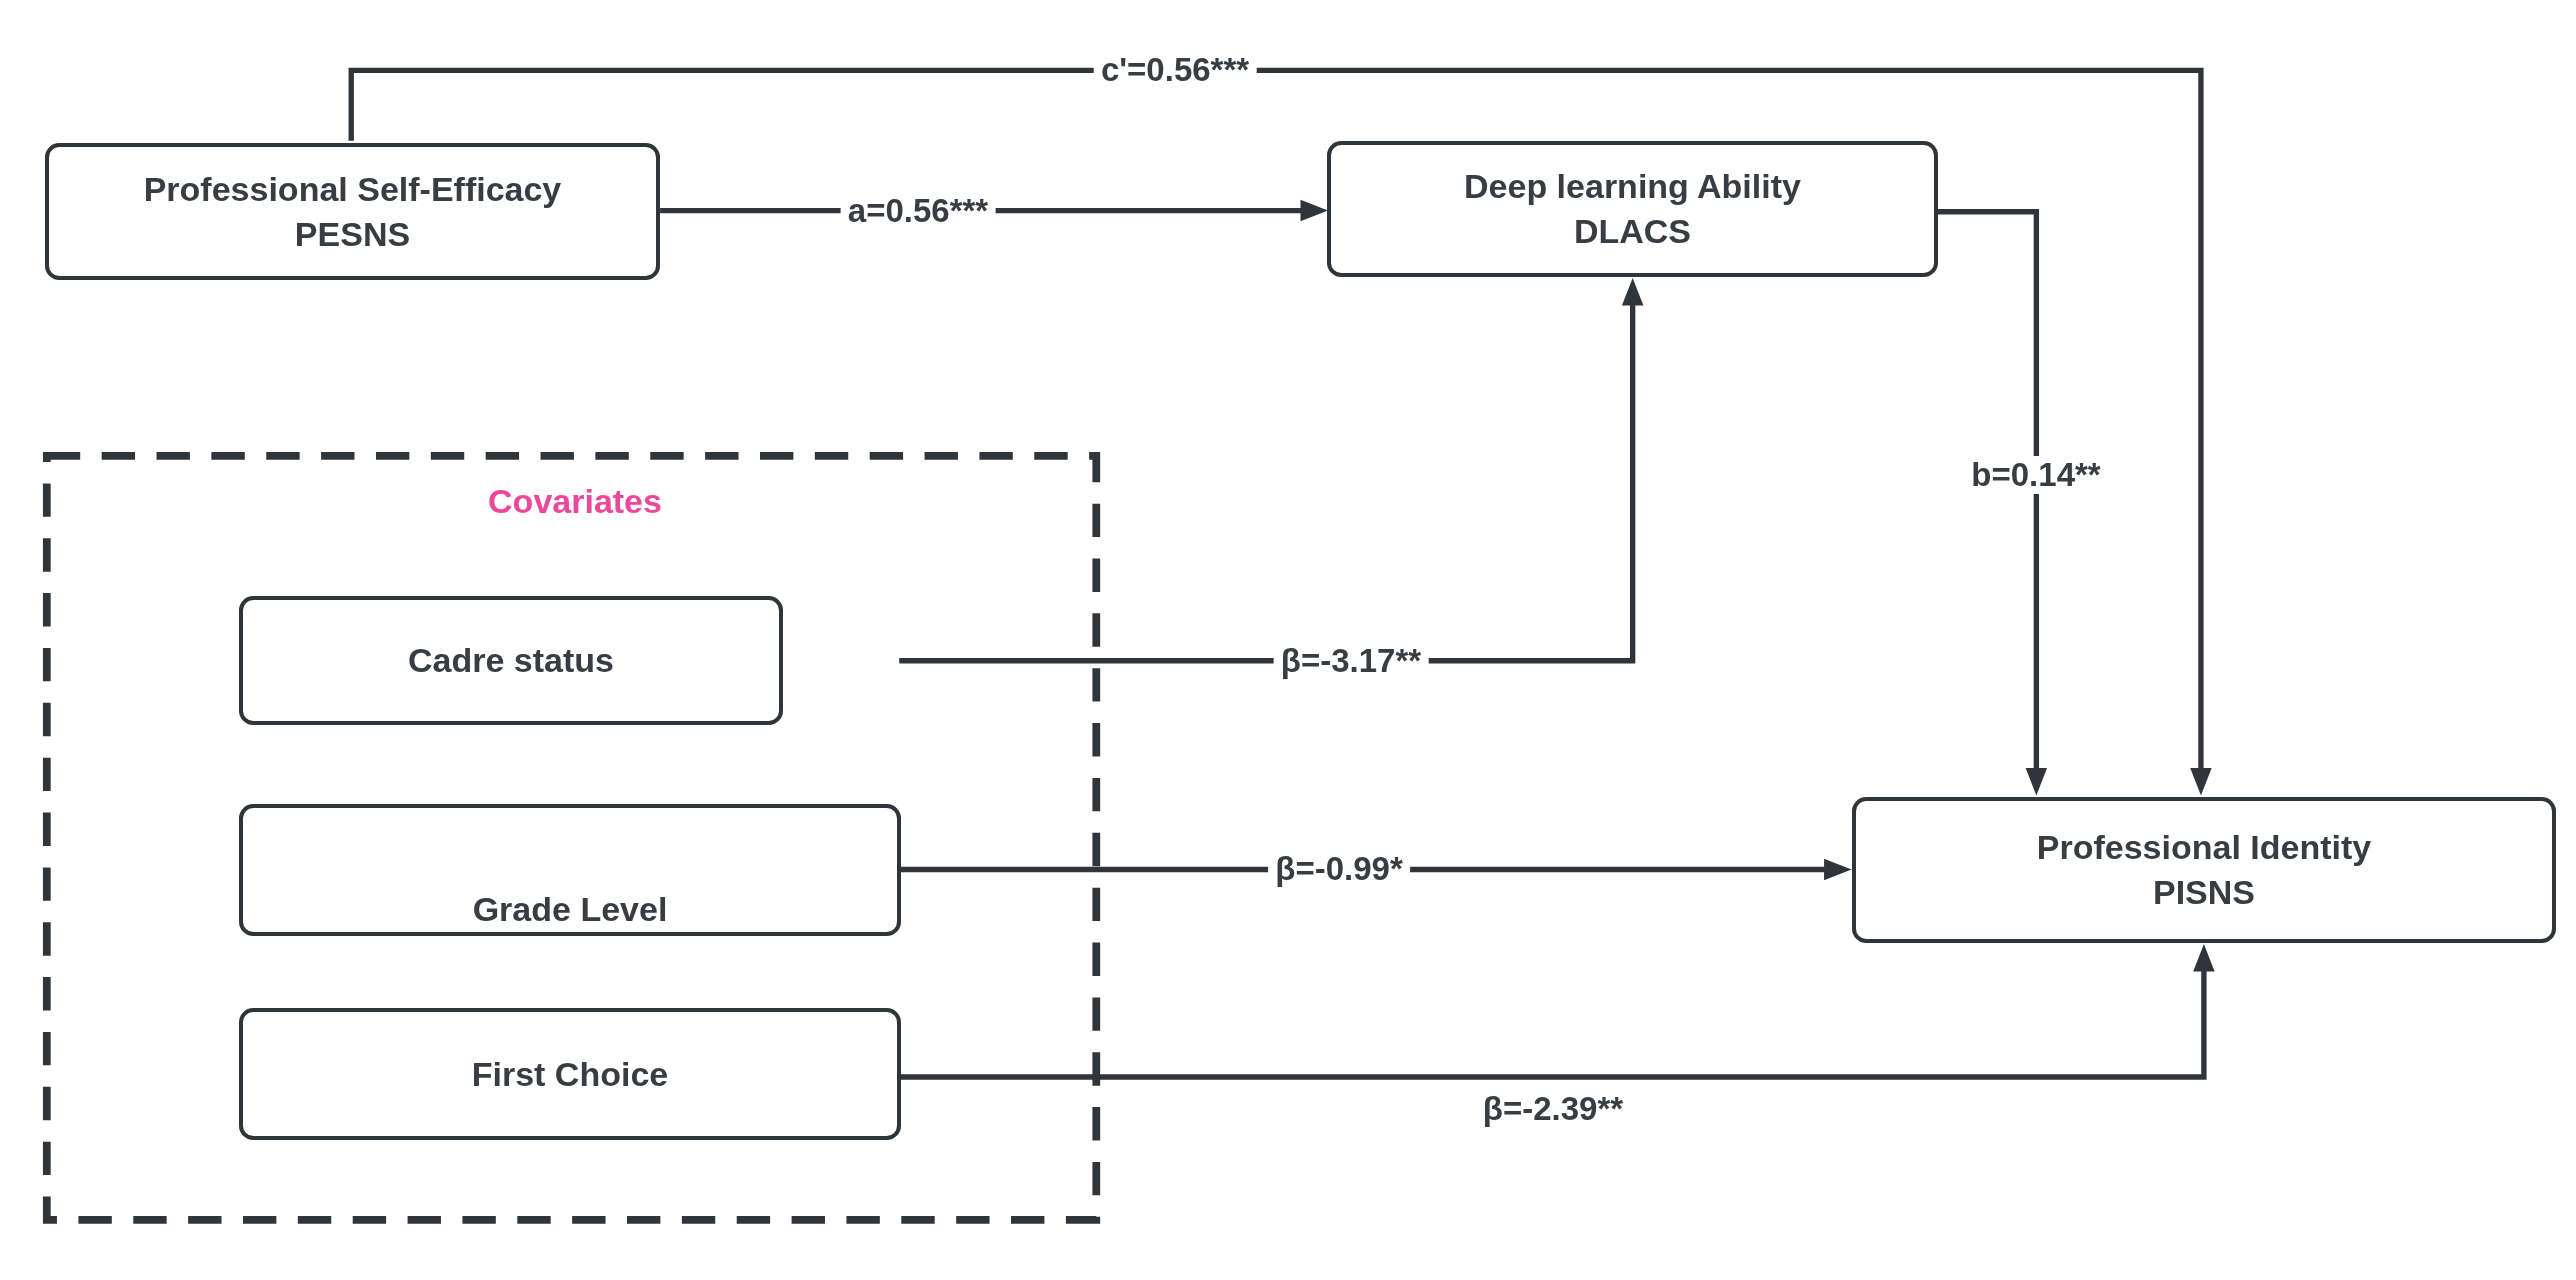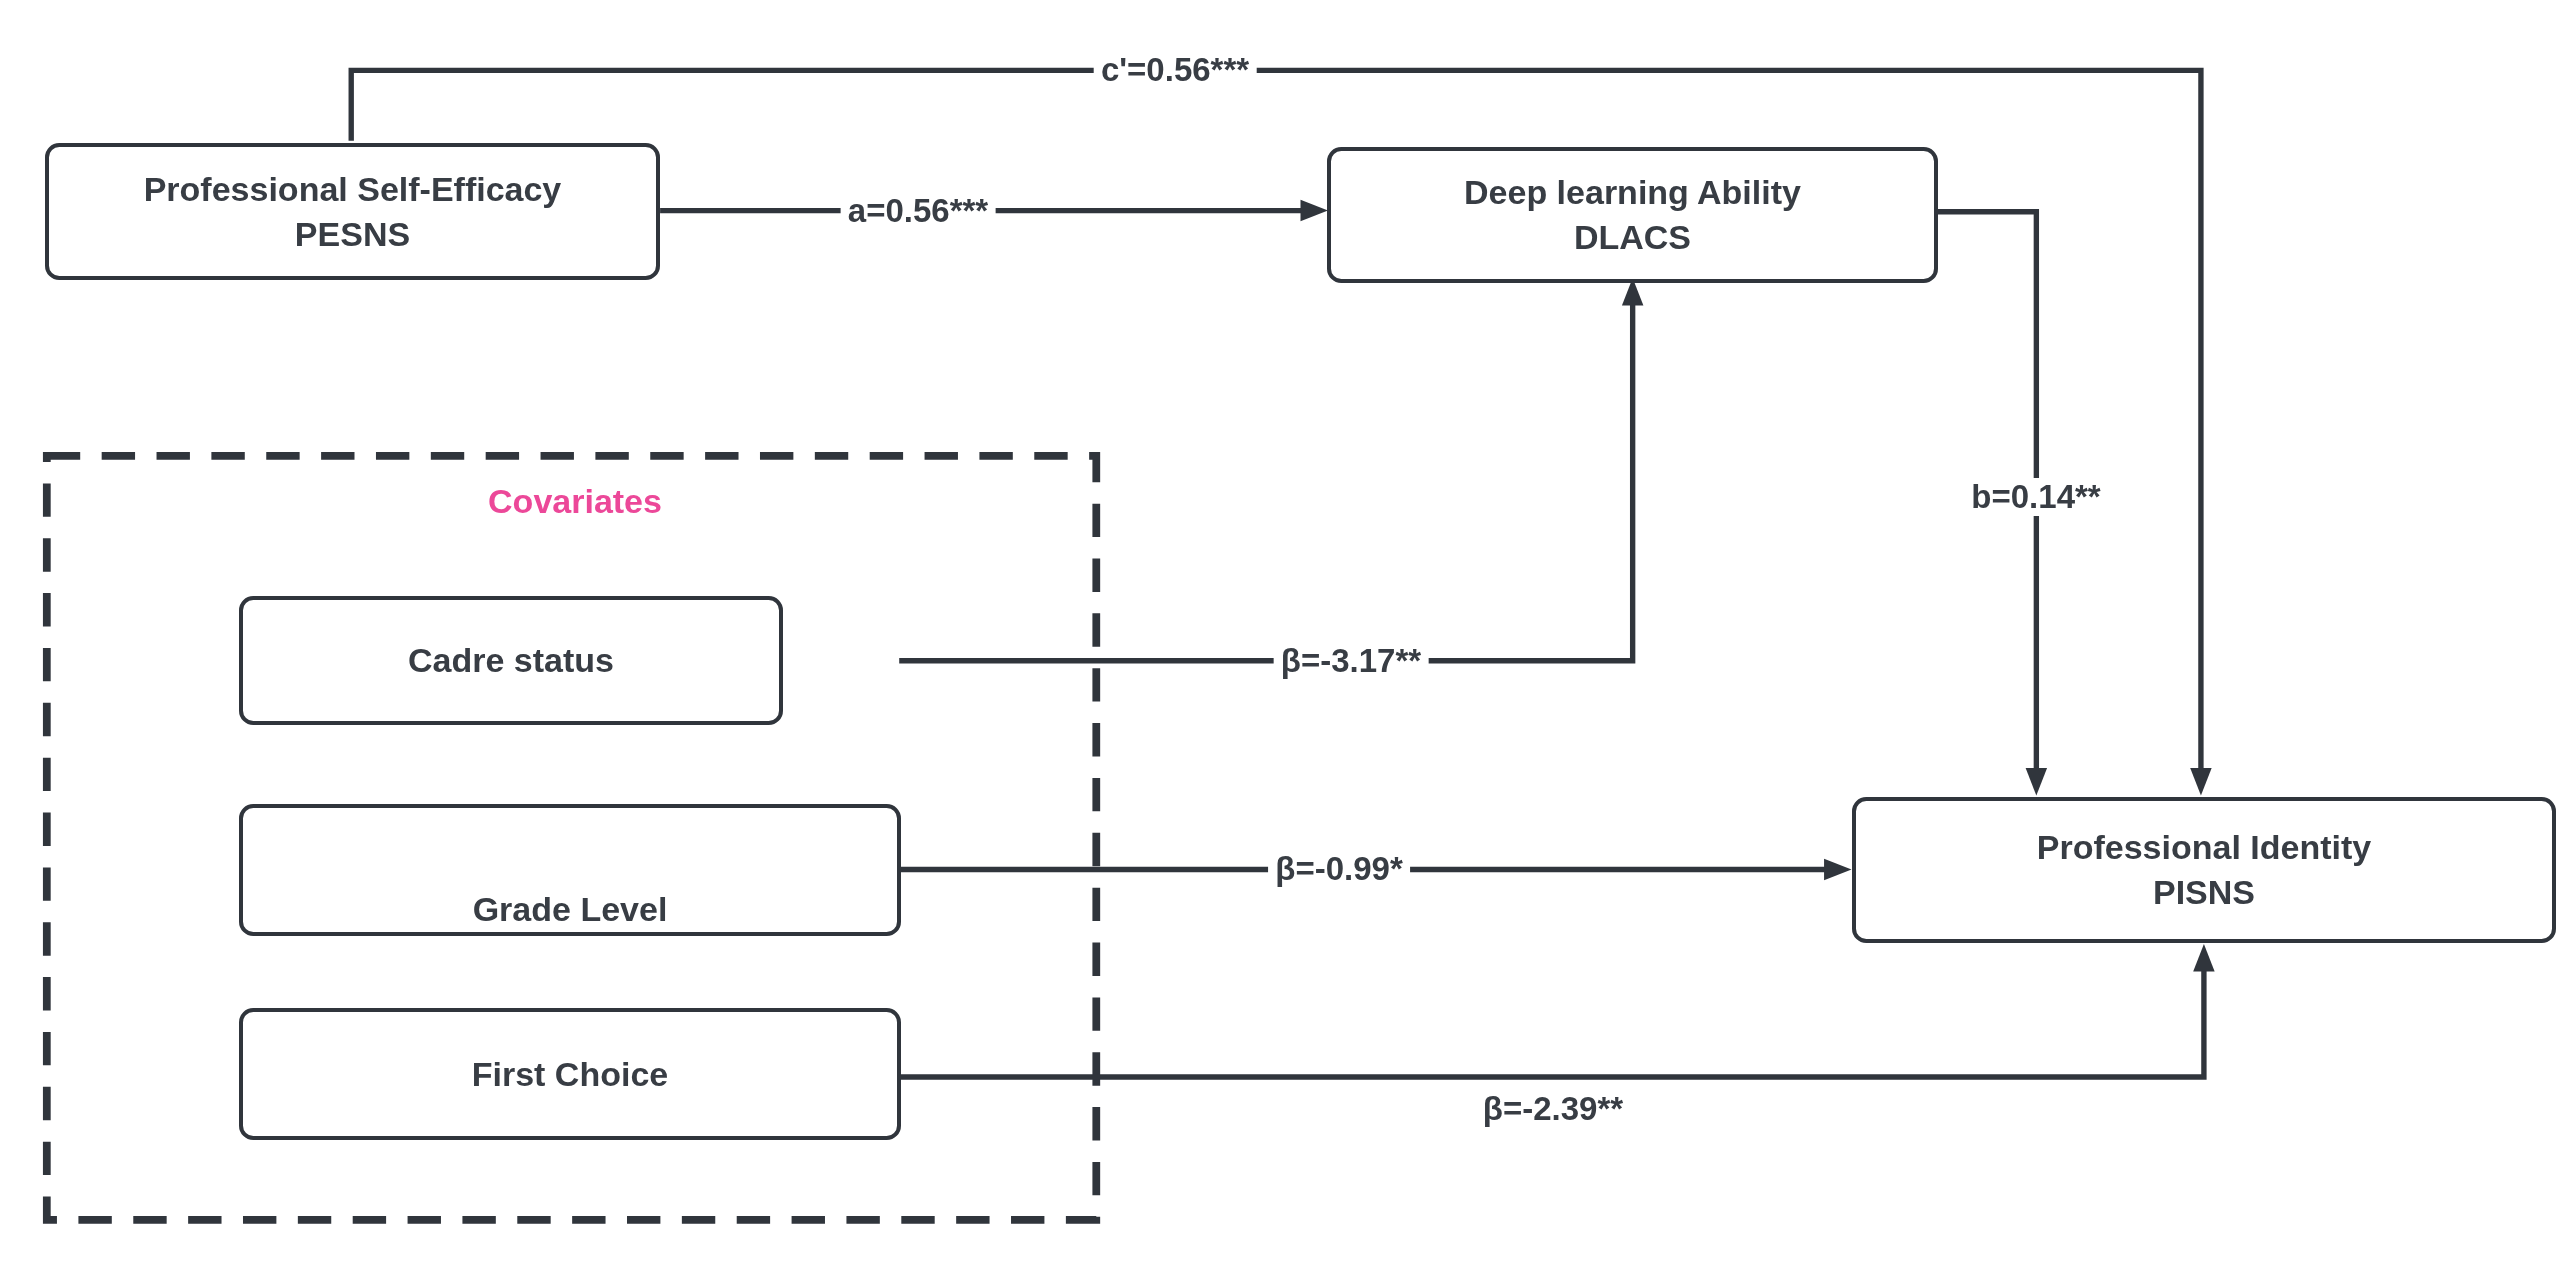--- a/index.html
+++ b/index.html
@@ -85,21 +85,21 @@
 
     <polyline points="1508,1806 3696,1806 3696,1627"></polyline>
     <polygon points="3696,1583 3678,1629 3714,1629" fill="#30353c" stroke="none"></polygon>
   </svg>
 
   <div class="node" style="left:45px; top:143px; width:615px; height:137px;">
     <span>Professional Self-Efficacy</span>
     <span>PESNS</span>
   </div>
 
-  <div class="node" style="left:1327px; top:147px; width:611px; height:136px;">
+  <div class="node" style="left:1327px; top:141px; width:611px; height:136px;">
     <span>Deep learning Ability</span>
     <span>DLACS</span>
   </div>
 
   <div class="node" style="left:1852px; top:797px; width:704px; height:146px;">
     <span>Professional Identity</span>
     <span>PISNS</span>
   </div>
 
   <div class="cov-title" style="left:575px; top:501px;">Covariates</div>
@@ -113,21 +113,21 @@
   </div>
 
   <div class="node" style="left:239px; top:1008px; width:662px; height:132px;">
     <span>First Choice</span>
   </div>
 
   <div class="edge-label" style="left:1175px; top:70px;">c'=0.56***</div>
 
   <div class="edge-label" style="left:918px; top:211px;">a=0.56***</div>
 
-  <div class="edge-label" style="left:2036px; top:497px;">b=0.14**</div>
+  <div class="edge-label" style="left:2036px; top:475px;">b=0.14**</div>
 
   <div class="edge-label" style="left:1351px; top:661px;text-align:right;">β=-3.17**</div>
 
   <div class="edge-label" style="left:1339px; top:869px;">β=-0.99*</div>
 
   <div class="edge-label" style="left:1553px; top:1077px;margin-top:32px;">β=-2.39**</div>
 
 </div>
 
 

